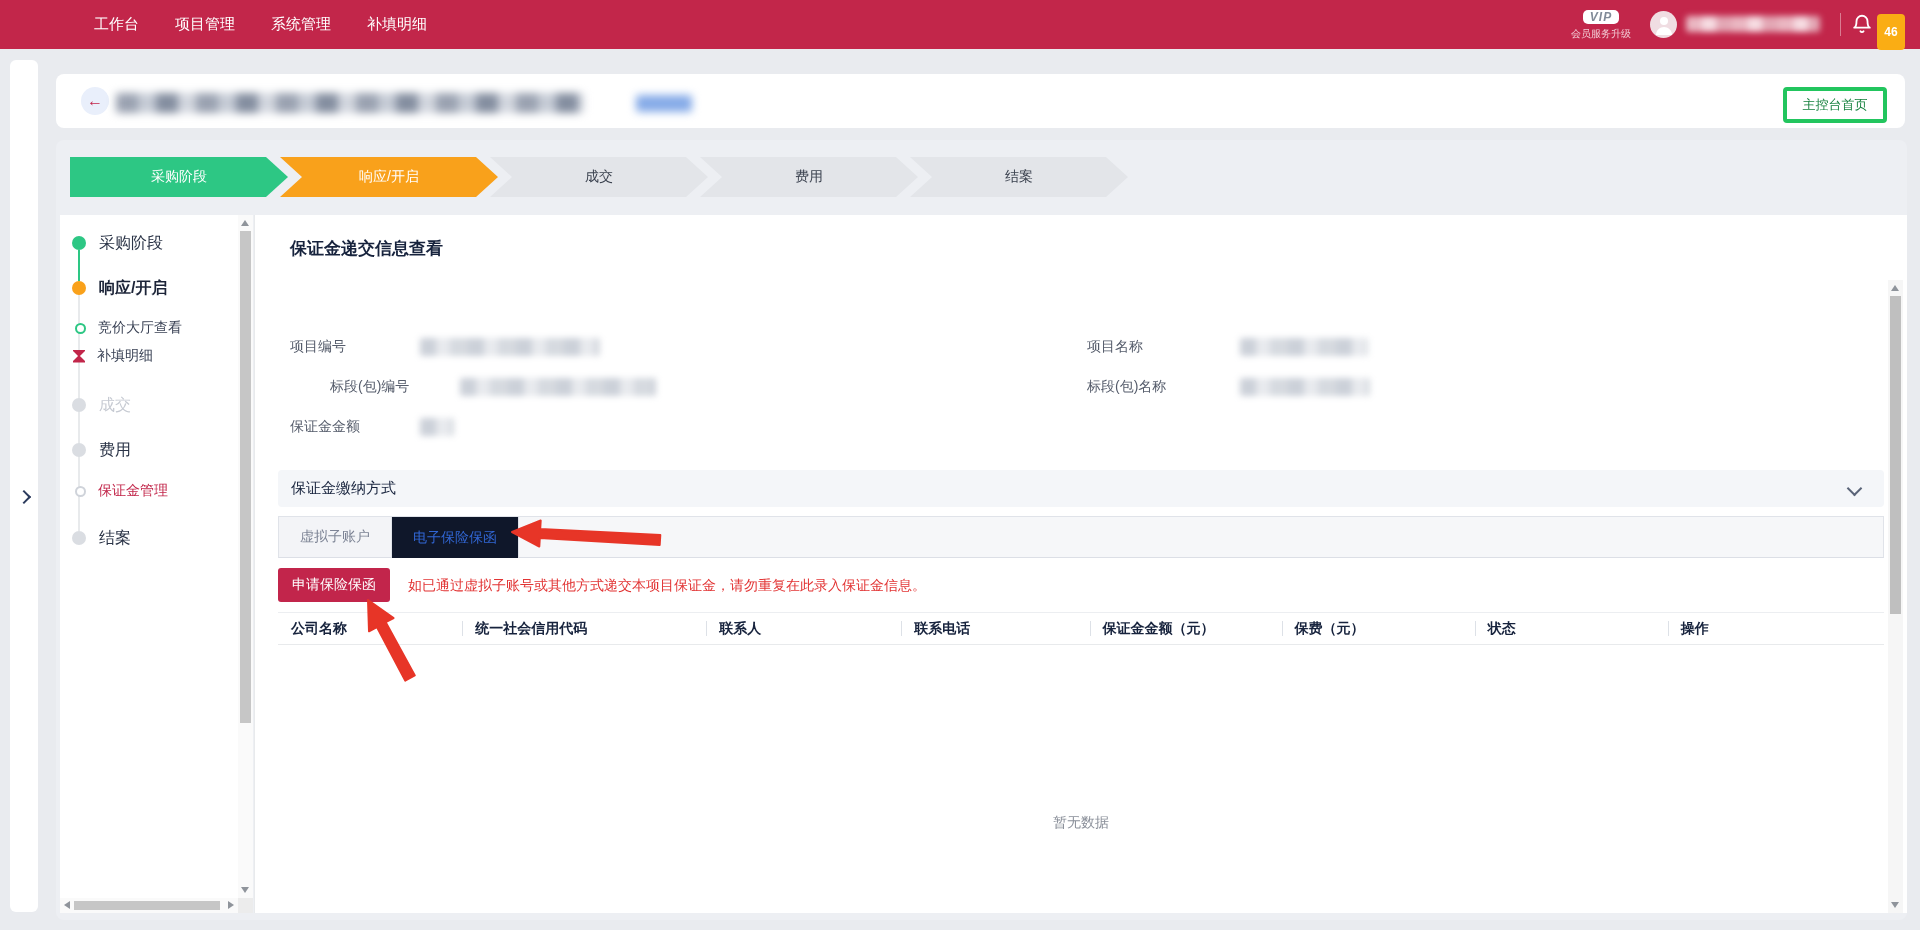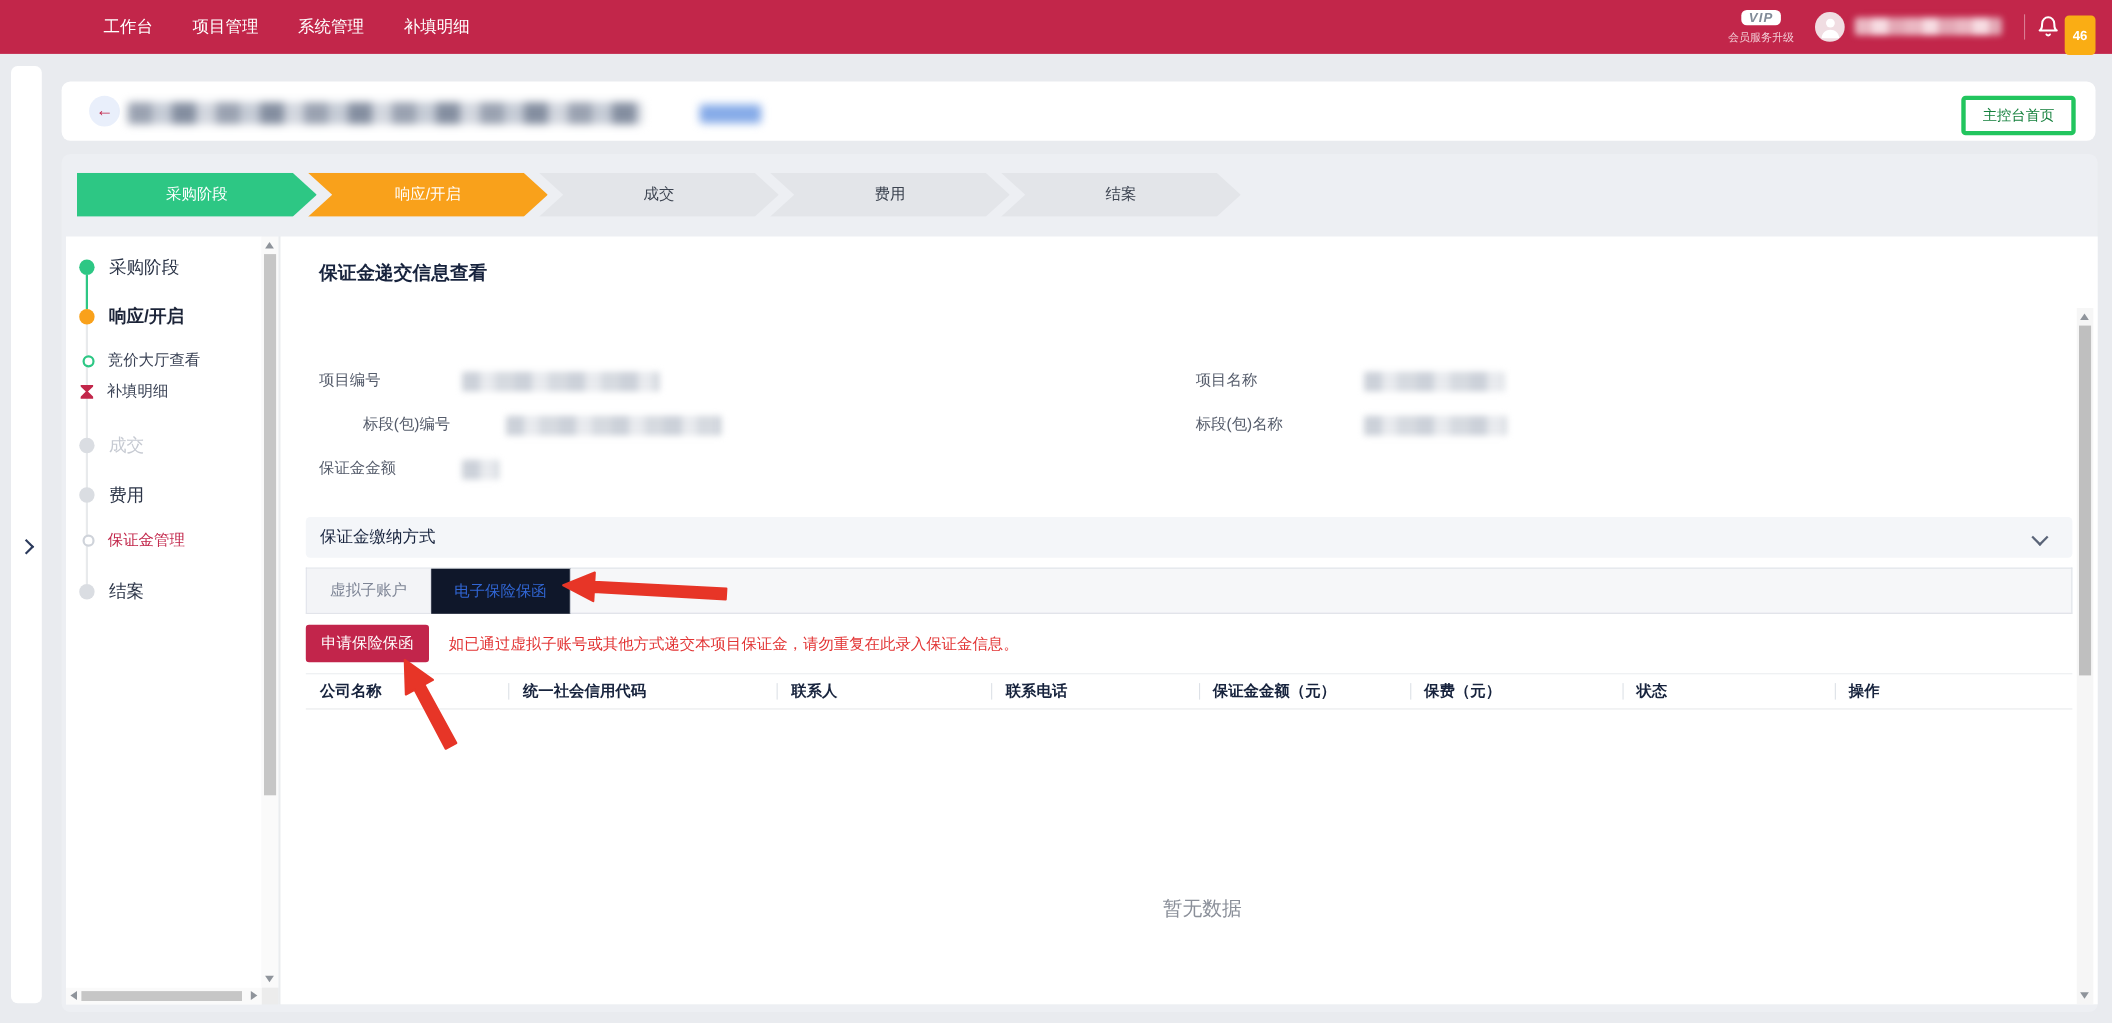--- a/index.html
+++ b/index.html
@@ -96,21 +96,21 @@
        color:#7d8495;border-right:1px solid #e0e3e9;cursor:pointer;background:#f3f4f7;}
   .tab.active{background:#0f172a;color:#3166d4;height:41px;}
   .apply-btn{position:absolute;left:278px;top:568px;width:112px;height:34px;background:#c2254b;color:#fff;
              font-size:14px;border:none;border-radius:3px;display:flex;align-items:center;justify-content:center;cursor:pointer;}
   .warning{position:absolute;left:408px;top:577px;font-size:14px;color:#e23434;}
   .thead{position:absolute;left:278px;top:612px;width:1606px;height:31px;display:flex;align-items:center;
          border-top:1px solid #eceef1;border-bottom:1px solid #e8eaec;}
   .th{position:relative;height:31px;display:flex;align-items:center;padding-left:13px;box-sizing:border-box;
       font-size:14px;font-weight:700;color:#17233d;white-space:nowrap;}
   .th + .th::before{content:'';position:absolute;left:0;top:8px;width:1px;height:15px;background:#dde1e7;}
-  .empty-text{position:absolute;left:290px;top:814px;width:1606px;text-align:center;font-size:18px;color:#8a8f99;}
+  .empty-text{position:absolute;left:278px;top:814px;width:1606px;text-align:center;font-size:14px;color:#8a8f99;}
   .annotations{position:absolute;left:0;top:0;pointer-events:none;z-index:50;}
 </style>
 </head>
 <body>
 
 <div class="app">
 
   <header class="topbar">
     <nav class="topnav">
       <div class="nav-item">工作台</div>

